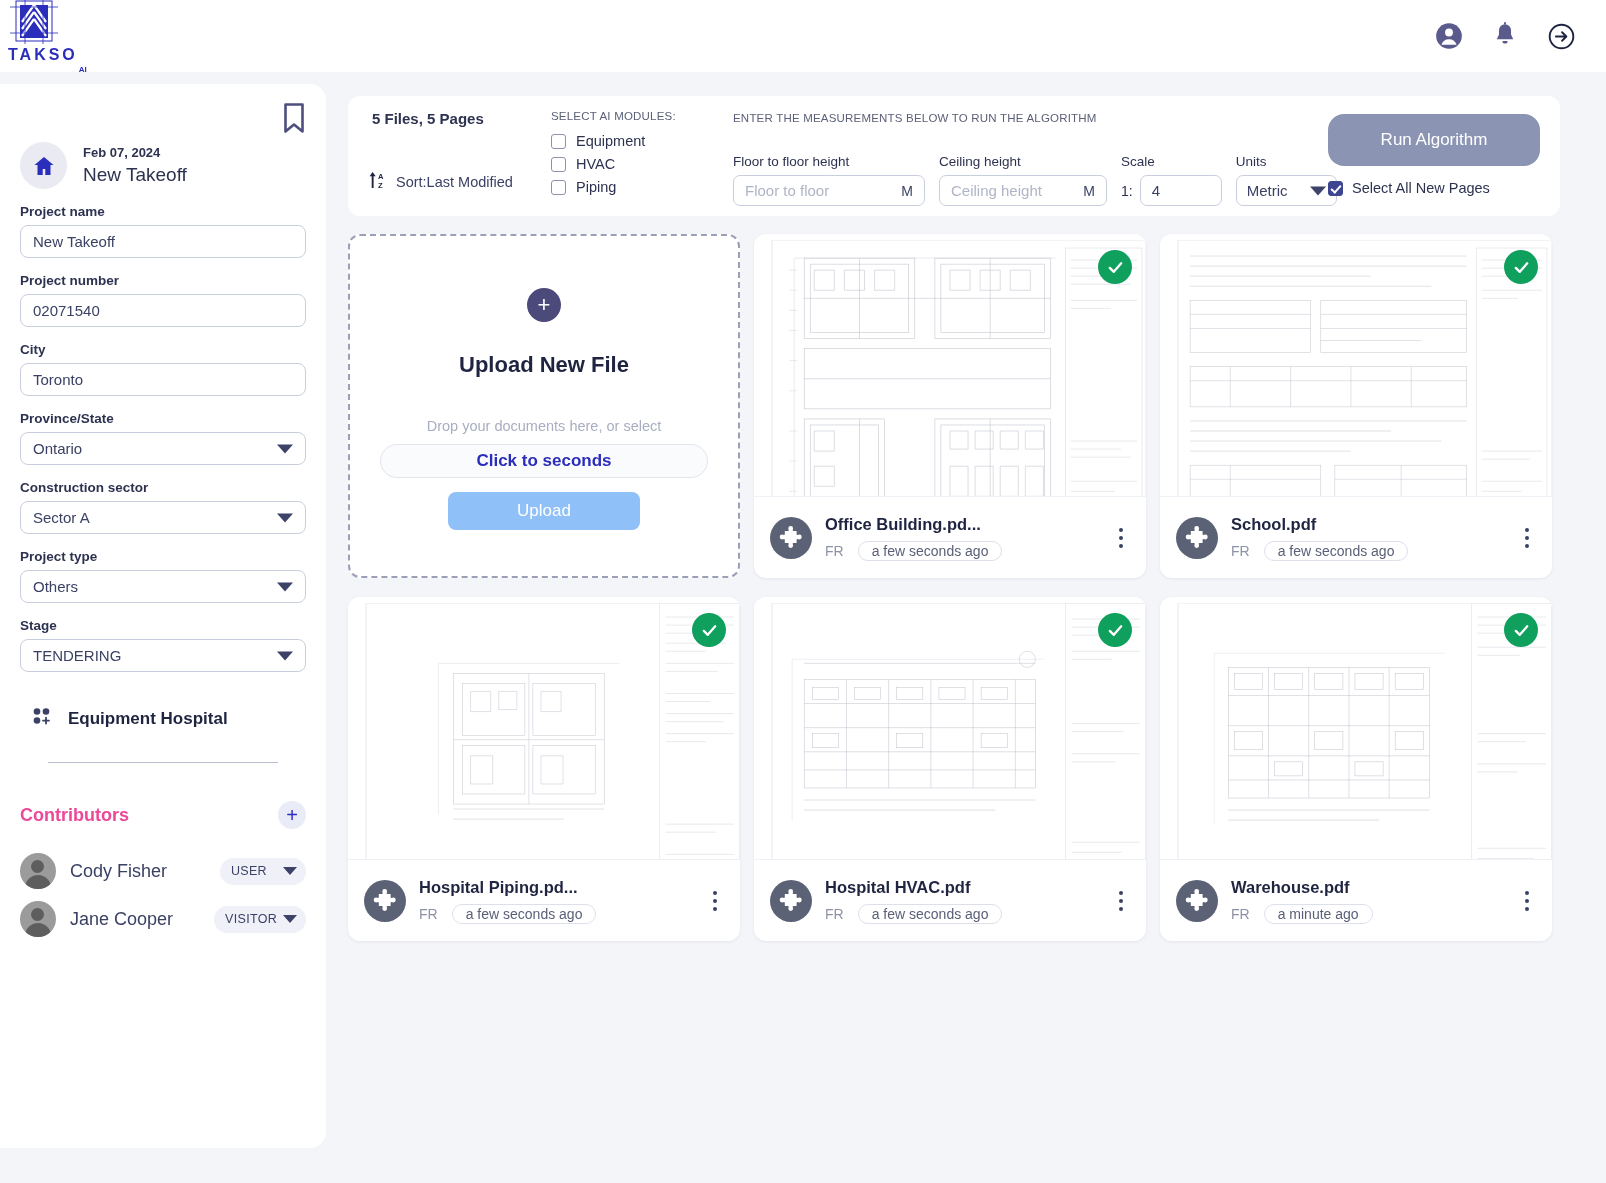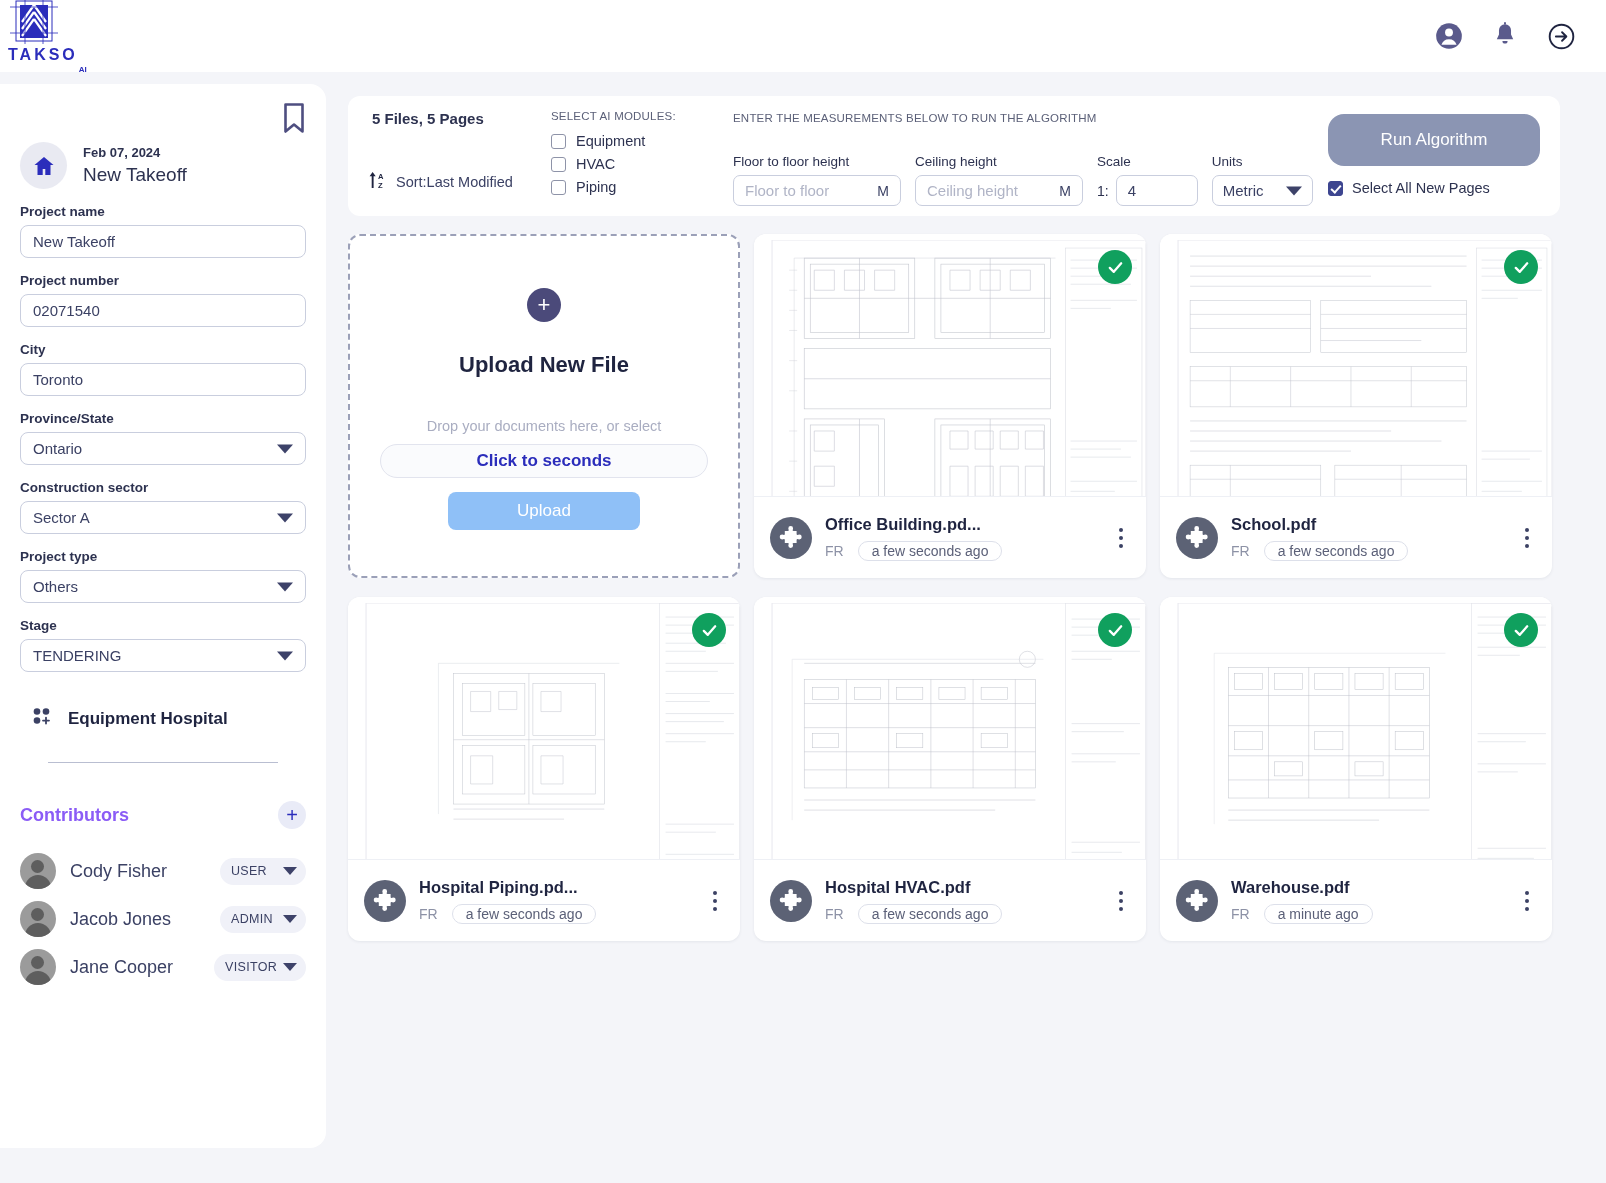--- a/index.html
+++ b/index.html
@@ -67,21 +67,21 @@
     display: flex; align-items: center; gap: 14px;
     margin-top: 34px; padding-left: 12px; cursor: pointer;
   }
   .eq-settings .lbl { font-size: 17px; font-weight: 700; color: #1f2440; }
   .divider { height: 1px; background: #b9bed1; margin: 30px 28px 0 28px; }
 
   .contrib-head {
     display: flex; align-items: center; justify-content: space-between;
     margin-top: 38px;
   }
-  .contrib-title { font-size: 18px; font-weight: 700; color: #8b5cf6; }
+  .contrib-title { font-size: 18px; font-weight: 700; color: #ec4899; }
   .plus-circle {
     width: 28px; height: 28px; border-radius: 50%; background: #e9ebf7;
     display: flex; align-items: center; justify-content: center;
     color: #2b2dbb; font-size: 20px; line-height: 1; cursor: pointer;
   }
   .contrib-list { margin-top: 24px; }
   .contrib-row { display: flex; align-items: center; gap: 14px; margin-bottom: 12px; }
   .avatar {
     width: 36px; height: 36px; border-radius: 50%;
     background: #9b9b9b; flex: 0 0 auto; overflow: hidden; position: relative;
@@ -383,31 +383,20 @@
       <span class="role-pill">
         <span class="rt">USER</span>
         <span class="role-caret"></span>
       </span>
     </div>
     <div class="contrib-row">
       <span class="avatar">
           <i class="head"></i>
           <i class="body"></i>
         </span>
-      <span class="contrib-name">Jacob Jones</span>
-      <span class="role-pill">
-        <span class="rt">ADMIN</span>
-        <span class="role-caret"></span>
-      </span>
-    </div>
-    <div class="contrib-row">
-      <span class="avatar">
-          <i class="head"></i>
-          <i class="body"></i>
-        </span>
       <span class="contrib-name">Jane Cooper</span>
       <span class="role-pill">
         <span class="rt">VISITOR</span>
         <span class="role-caret"></span>
       </span>
     </div>
   </div>
 </div>
 
 <div class="main">
@@ -440,21 +429,21 @@
         <span class="cb"></span>
         <span class="cl">Piping</span>
       </div>
     </div>
 
     <div class="tb-meas-cap">ENTER THE MEASUREMENTS BELOW TO RUN THE ALGORITHM</div>
 
     <div class="meas-group">
       <div class="meas-item">
         <div class="ml">Floor to floor height</div>
-        <div class="meas-input" style="width:168px">
+        <div class="meas-input" style="width:192px">
           <span>Floor to floor</span>
           <span class="unit">M</span>
         </div>
       </div>
       <div class="meas-item">
         <div class="ml">Ceiling height</div>
         <div class="meas-input" style="width:168px">
           <span>Ceiling height</span>
           <span class="unit">M</span>
         </div>

